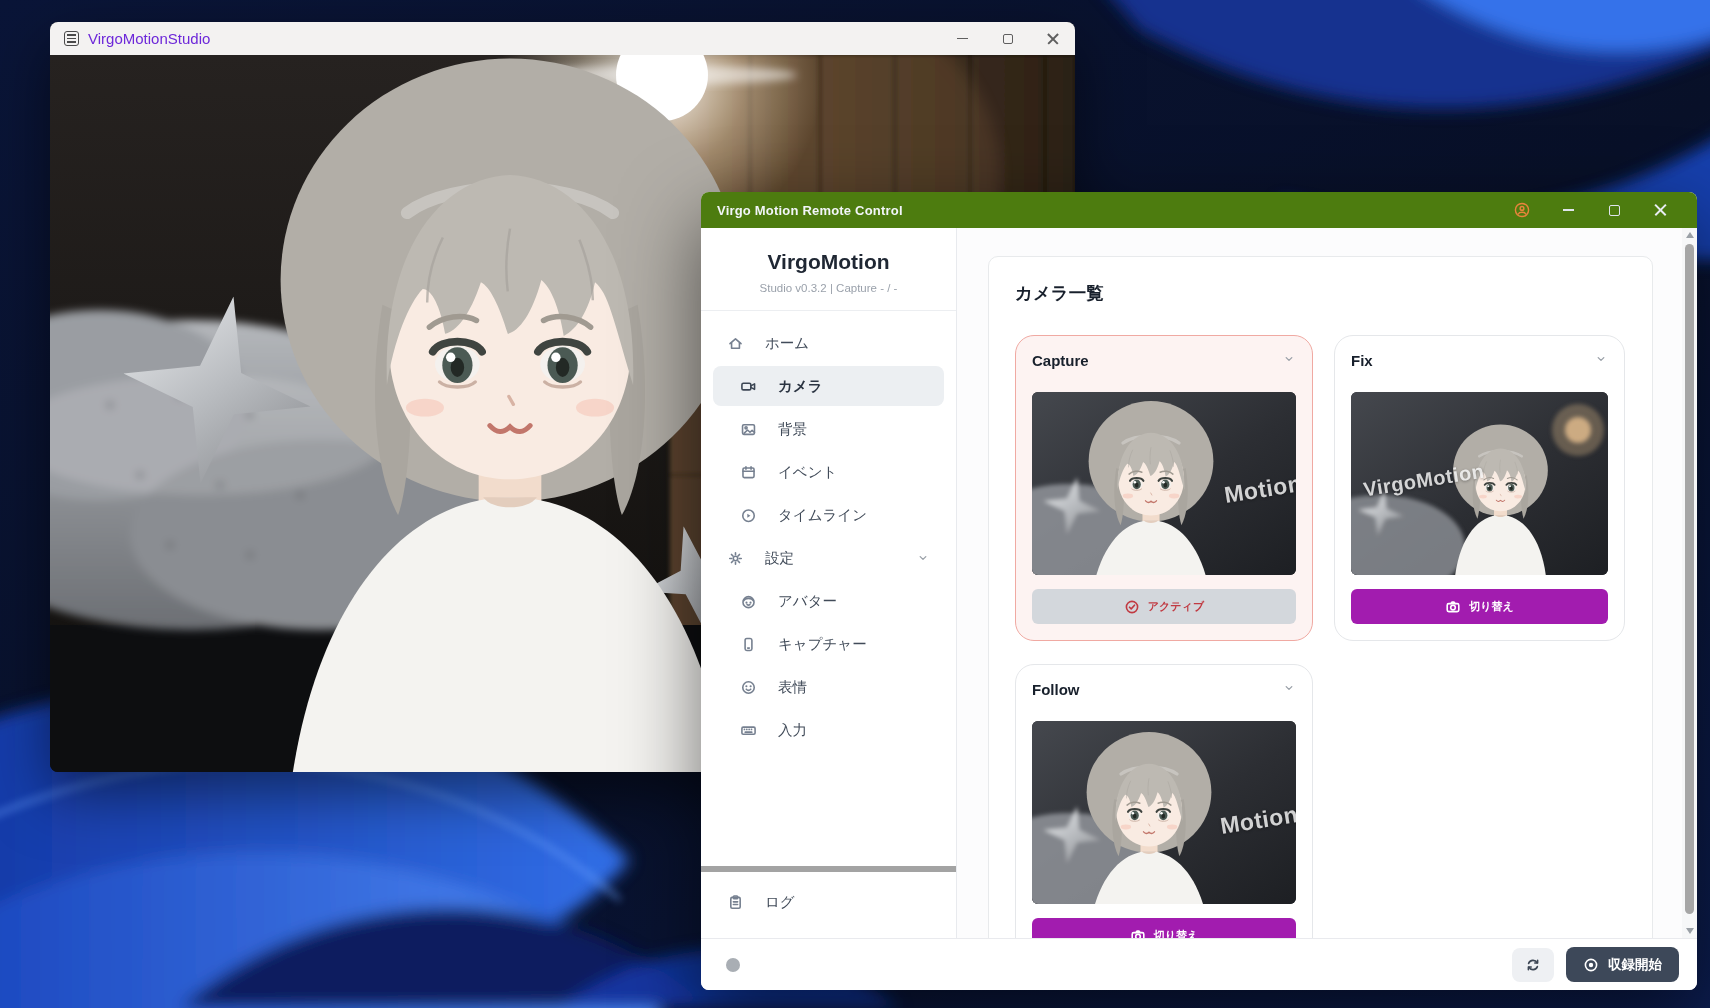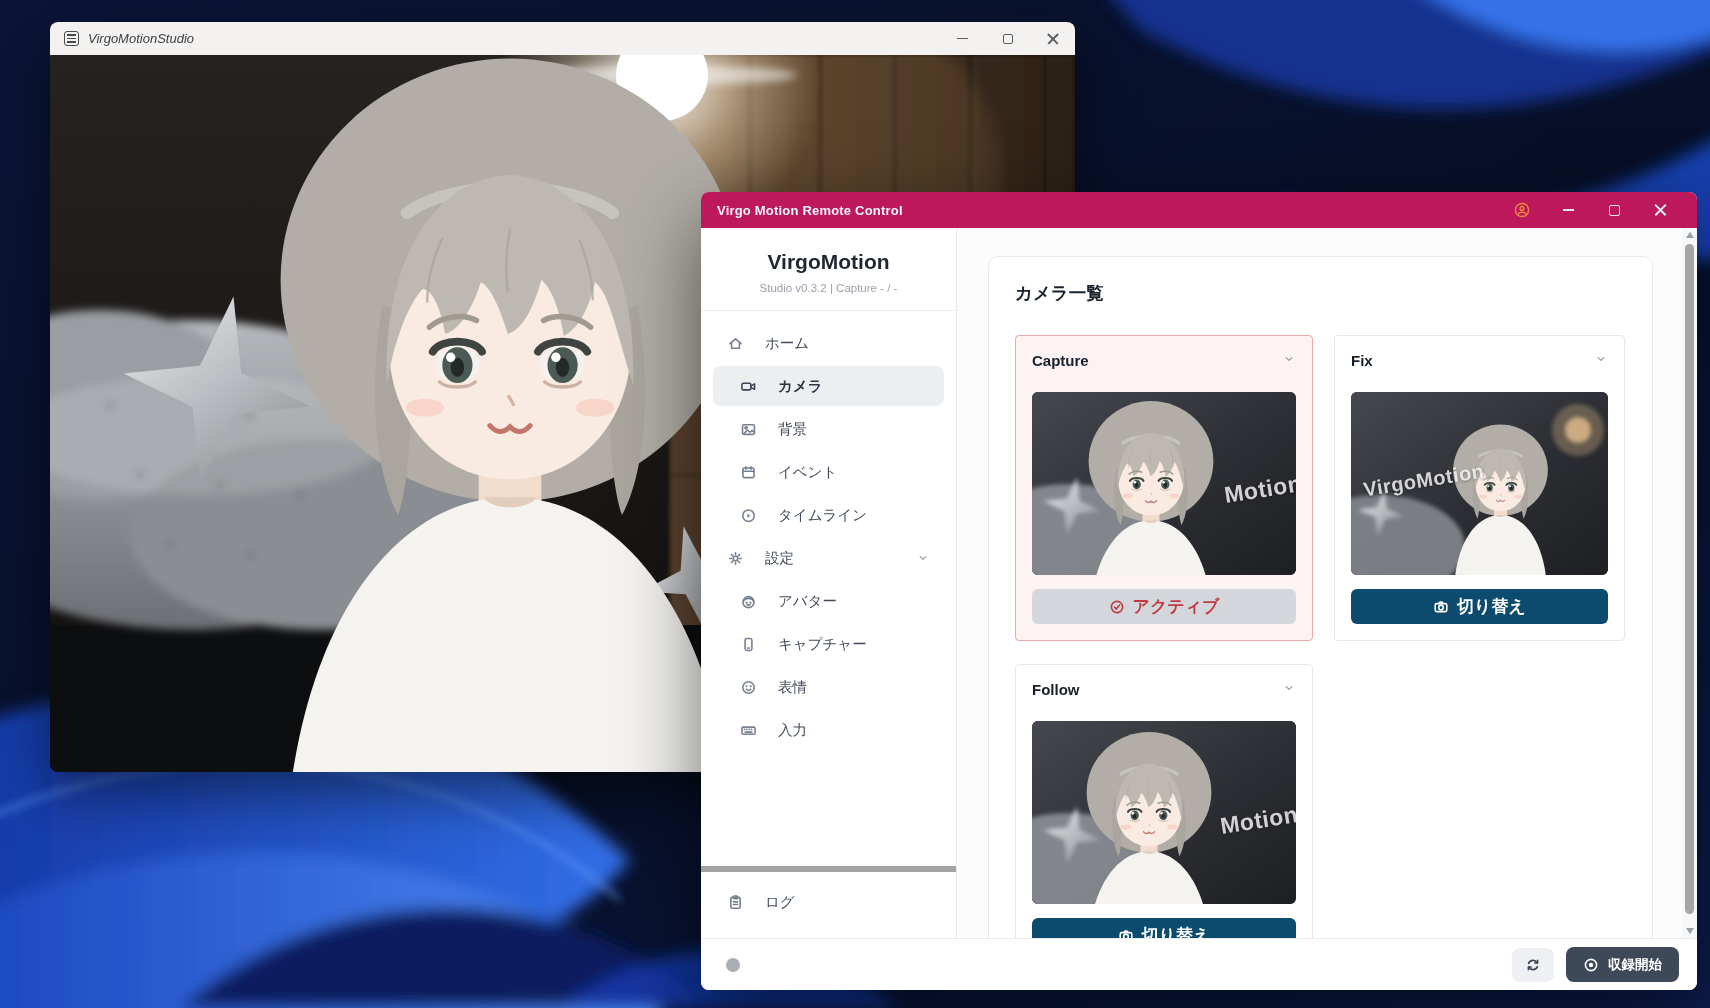--- a/index.html
+++ b/index.html
@@ -8,35 +8,35 @@
   .wallpaper { position:absolute; inset:0; z-index:0; }
 
   
   .studio-win { position:absolute; left:50px; top:22px; width:1025px; height:750px; z-index:1;
     border-radius:8px; overflow:hidden; box-shadow:0 22px 60px rgba(0,0,0,.5); background:#17130f; }
   .studio-titlebar { position:absolute; left:0; top:0; right:0; height:33px; background:#f3f2f1;
     display:flex; align-items:center; padding:0 0 0 14px; }
   .studio-appicon { width:15px; height:15px; border:1.4px solid #4a4a4a; border-radius:3px; margin-right:9px;
     display:flex; flex-direction:column; justify-content:center; gap:2px; padding:0 2px; }
   .studio-appicon i { display:block; height:1.4px; background:#4a4a4a; }
-  .studio-title { font-size:13px; color:#404040;font-style:italic; }
+  .studio-title { font-size:15px; color:#6d28d9; }
   .studio-controls { margin-left:auto; display:flex; height:100%; }
   .s-ctl { width:45px; height:100%; display:flex; align-items:center; justify-content:center; }
   .g-min { width:11px; height:1.6px; background:#5f5f5f; }
   .g-max { width:10px; height:10px; border:1.4px solid #5f5f5f; border-radius:2px; }
   .g-close { position:relative; width:12px; height:12px; }
   .g-close::before,.g-close::after { content:""; position:absolute; left:-1px; top:5px; width:14px; height:1.6px; background:#5f5f5f; }
   .g-close::before { transform:rotate(45deg);} .g-close::after { transform:rotate(-45deg);}
   .studio-scene { position:absolute; left:0; top:33px; right:0; bottom:0; }
   .studio-scene svg { width:100%; height:100%; display:block; }
 
   
   .rc-win { position:absolute; left:701px; top:192px; width:996px; height:798px; z-index:2;
     border-radius:8px; overflow:hidden; background:#fff; box-shadow:0 28px 80px rgba(0,0,0,.55); }
-  .rc-titlebar { position:absolute; left:0; top:0; right:0; height:36px; background:#be185d;
+  .rc-titlebar { position:absolute; left:0; top:0; right:0; height:36px; background:#4d7c0f;
     display:flex; align-items:center; padding:0 14px 0 16px; }
   .rc-title { font-size:13px; font-weight:700; color:#f2f5f9; letter-spacing:.2px; }
   .rc-tb-right { margin-left:auto; display:flex; align-items:center; }
   .rc-btn { width:46px; height:36px; display:flex; align-items:center; justify-content:center; }
   .w-min { width:11px; height:1.6px; background:#dfe4ec; }
   .w-max { width:11px; height:11px; border:1.5px solid #dfe4ec; border-radius:2px; }
   .w-close { position:relative; width:13px; height:13px; }
   .w-close::before,.w-close::after { content:""; position:absolute; left:-1px; top:5.5px; width:15px; height:1.7px; background:#e8ecf2; }
   .w-close::before { transform:rotate(45deg);} .w-close::after { transform:rotate(-45deg);}
 
@@ -56,36 +56,36 @@
   .nav-item.active .ic { stroke:#3c4654; }
   .chev { width:14px; height:14px; margin-left:auto; stroke:#9aa0a8; }
   .side-bottom { border-top:6px solid #a3a3a3; padding:10px 12px 16px 12px; }
 
   
   .rc-main { flex:1; position:relative; background:#fcfcfd; overflow:hidden; }
   .panel { position:absolute; left:31px; top:28px; right:44px; bottom:-80px; background:#fff;
     border:1px solid #e8eaec; border-radius:10px; }
   .panel-heading { position:absolute; left:26px; top:24px; font-size:17.5px; font-weight:700; color:#18202c; }
 
-  .cam-card { position:absolute; background:#fff; border:1px solid #e5e7ea; border-radius:4px; padding:16px; }
+  .cam-card { position:absolute; background:#fff; border:1px solid #e5e7ea; border-radius:19px; padding:16px; }
   .cam-card.active { border-color:#f0a9a2; background:#fdf3f2; }
   .card-head { height:30px; display:flex; align-items:flex-start; justify-content:space-between; }
   .card-title { font-size:15px; font-weight:700; color:#18202c; }
   .thumb { position:relative; margin-top:10px; height:183px; border-radius:6px; overflow:hidden; background:#2a2c30; }
   .thumb svg { position:absolute; inset:0; width:100%; height:100%; display:block; }
   .wm { position:absolute; font-weight:700; color:rgba(255,255,255,.8); transform:rotate(-9deg);
     text-shadow:0 1px 3px rgba(0,0,0,.35); letter-spacing:.5px; white-space:nowrap; }
   .card-capture .wm { font-size:23px; right:-6px; top:46%; }
   .card-fix .wm { font-size:20px; left:12px; top:42%; }
   .card-follow .wm { font-size:23px; right:-2px; top:47%; }
   .btn { margin-top:14px; height:35px; width:100%; border:none; border-radius:6px; display:flex;
-    align-items:center; justify-content:center; gap:8px; font-size:17px; font-weight:700;
+    align-items:center; justify-content:center; gap:8px; font-size:11px; font-weight:700;
     font-family:inherit; cursor:pointer; }
   .btn-active { background:#d3d7dc; color:#c13a42; }
-  .btn-switch { background:#0c4a6e; color:#fff; }
+  .btn-switch { background:#a21caf; color:#fff; }
   .bic { width:16px; height:16px; fill:none; stroke-width:1.6; stroke-linecap:round; stroke-linejoin:round; }
 
   
   .sbar { position:absolute; right:0; top:0; bottom:0; width:15px; background:#f6f7f8; }
   .sb-up { position:absolute; top:4px; left:3.5px; width:0; height:0; border-left:4px solid transparent;
     border-right:4px solid transparent; border-bottom:6px solid #9aa0a6; }
   .sb-down { position:absolute; bottom:4px; left:3.5px; width:0; height:0; border-left:4px solid transparent;
     border-right:4px solid transparent; border-top:6px solid #9aa0a6; }
   .sb-thumb { position:absolute; top:16px; left:3px; width:9px; height:670px; border-radius:5px; background:#a6a6a6; }
 

